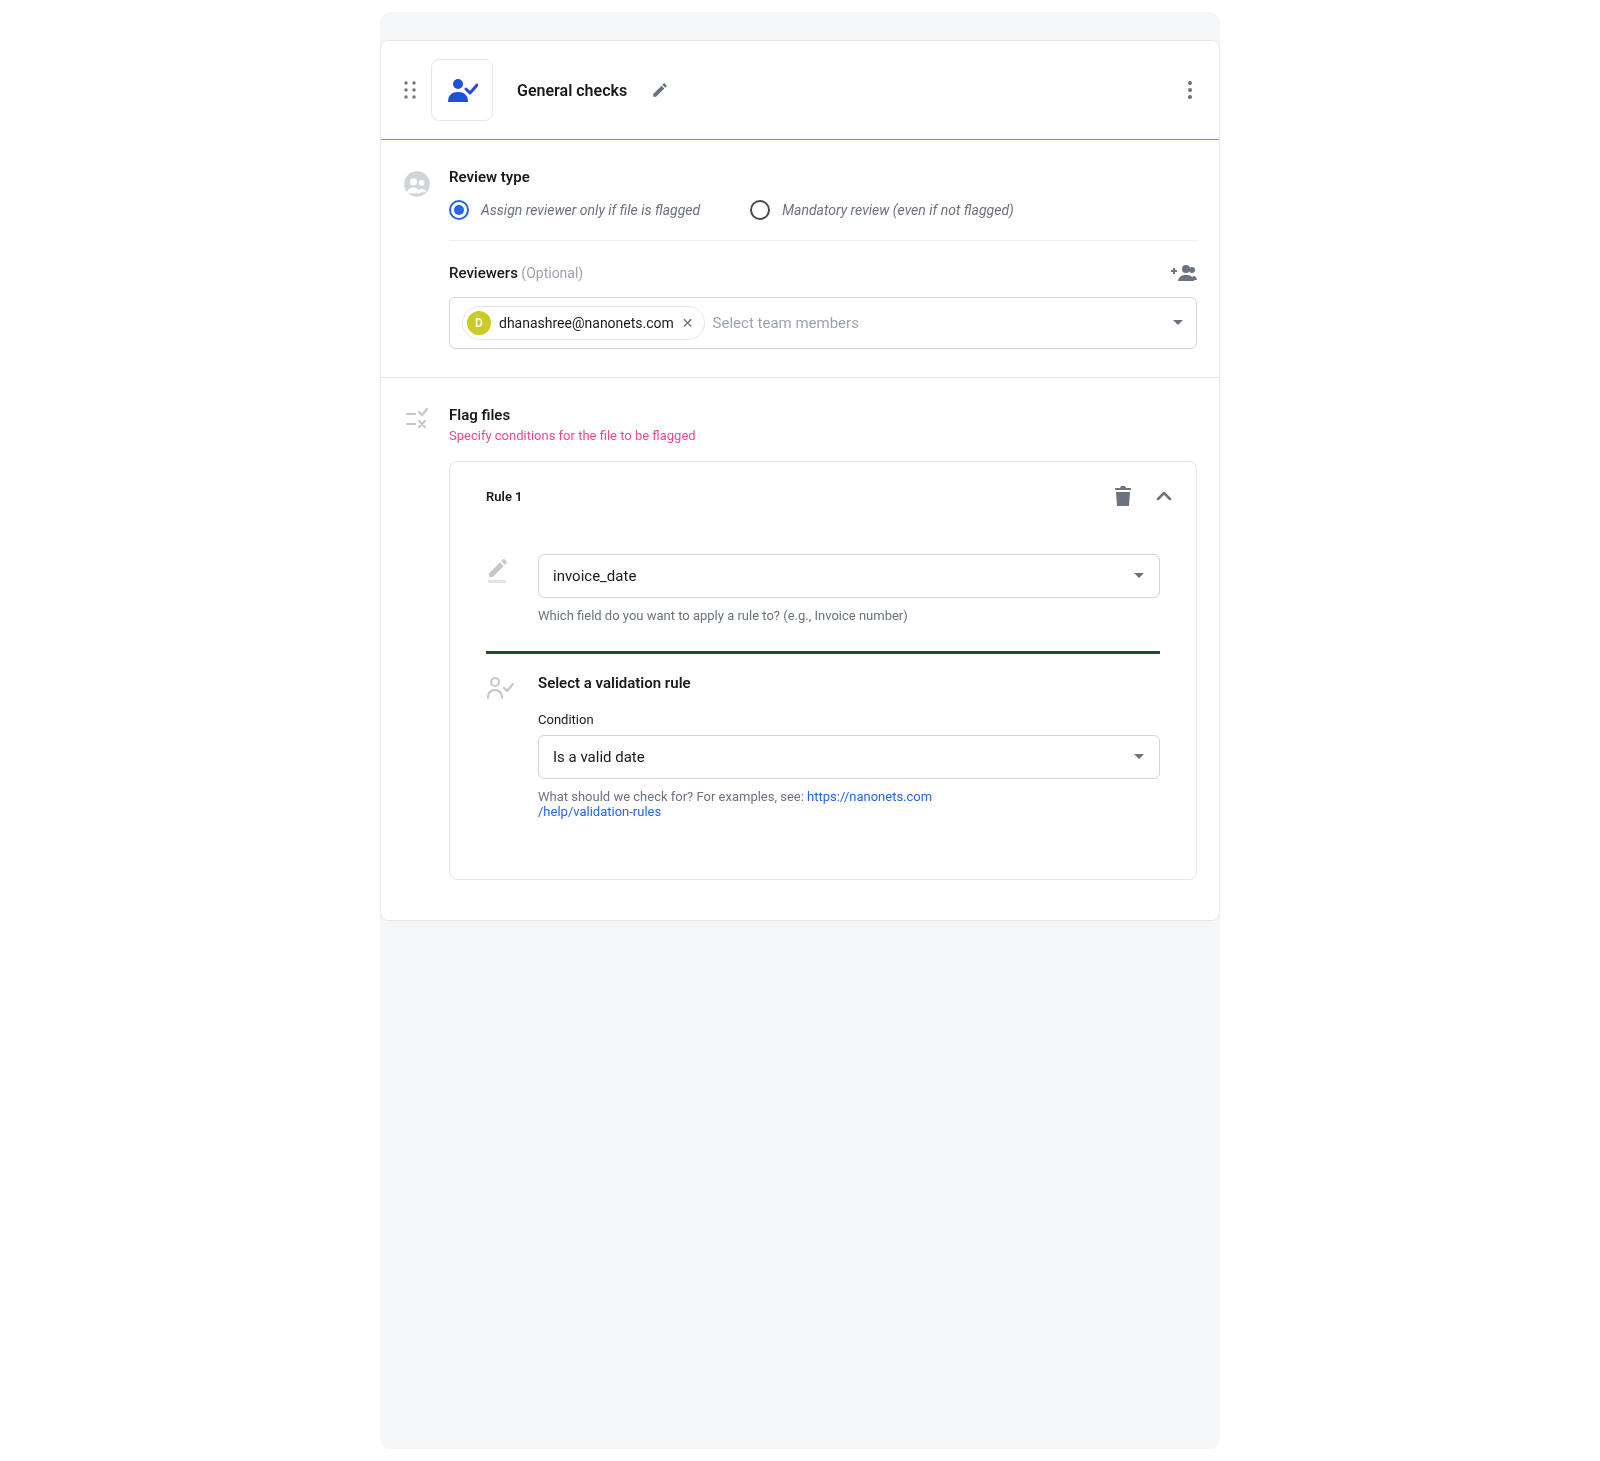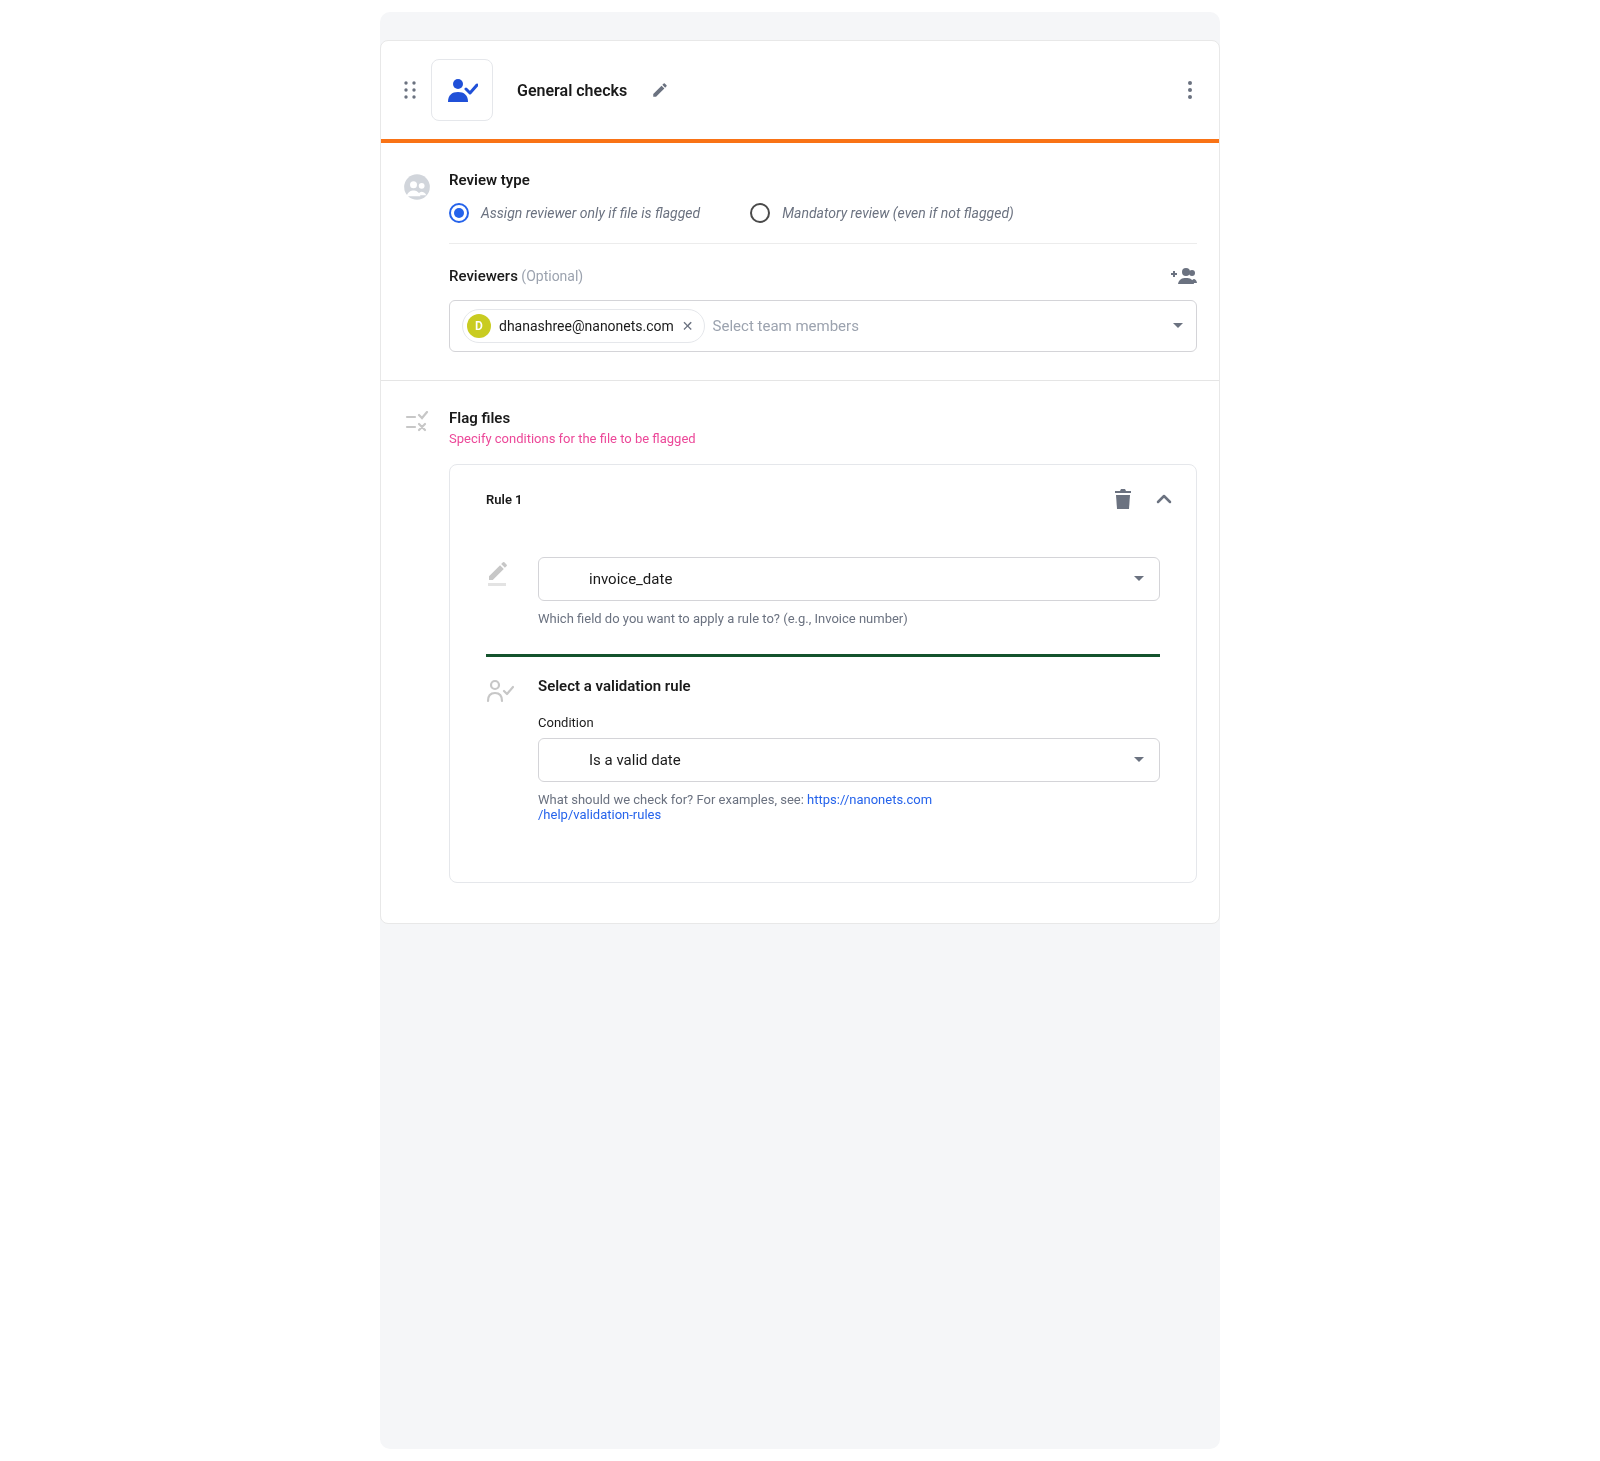--- a/index.html
+++ b/index.html
@@ -50,21 +50,21 @@
       background: #fff;
       border: 1px solid #e8e8e8;
       border-radius: 8px;
       margin: 0;
     }
     .card-top {
       display: flex;
       align-items: center;
       padding: 18px 22px;
       gap: 14px;
-      border-bottom: 4px solid #f97316;
+      border-bottom: 1px solid #f97316;
     }
     .drag-handle {
       color: #6b7280;
       cursor: grab;
       display: flex;
       align-items: center;
     }
     .icon-box {
       width: 62px;
       height: 62px;
@@ -324,21 +324,20 @@
       padding: 12px 14px;
       display: flex;
       align-items: center;
       justify-content: space-between;
       cursor: pointer;
       background: #fff;
     }
     .select-value {
       font-size: 15px;
       color: #1a1a1a;
-      margin-left: 36px;
     }
     .field-help {
       font-size: 13px;
       color: #6b7280;
       margin-top: 10px;
     }
     .link {
       color: #2563eb;
       text-decoration: none;
       cursor: pointer;

